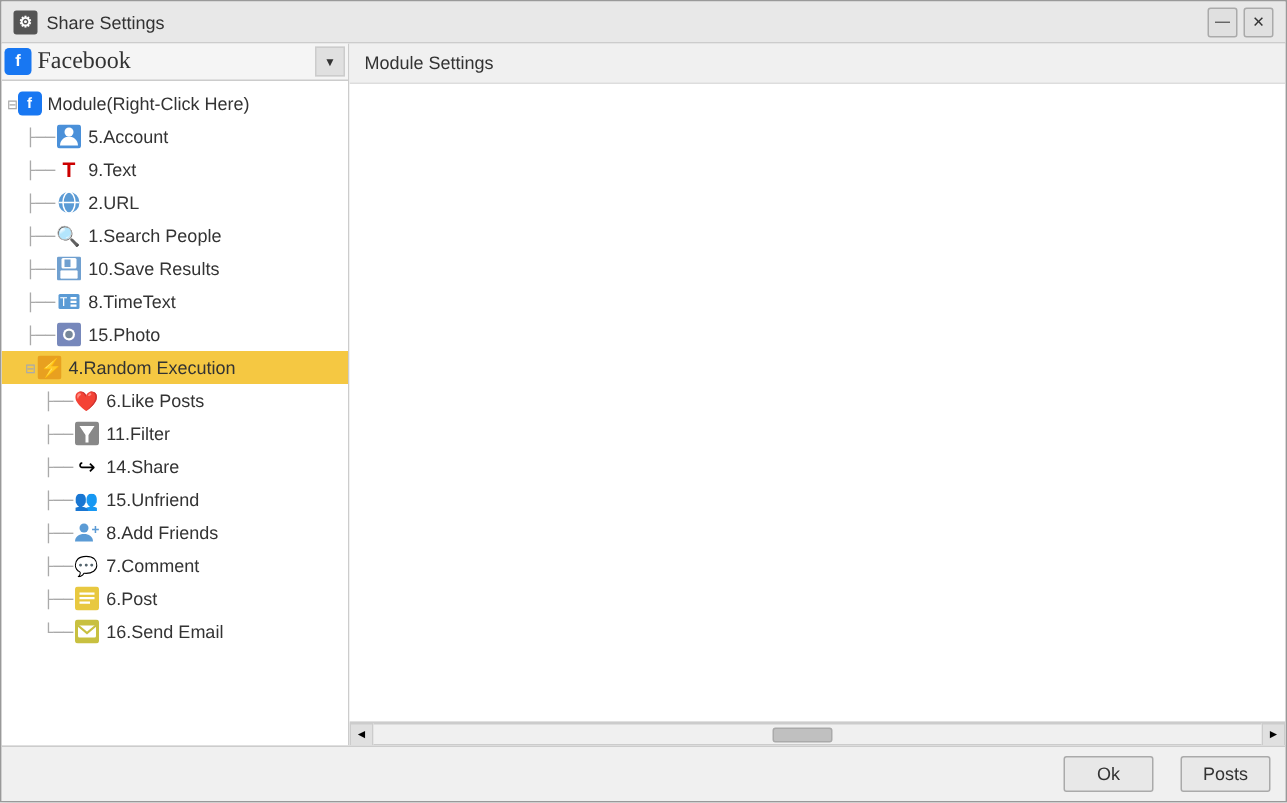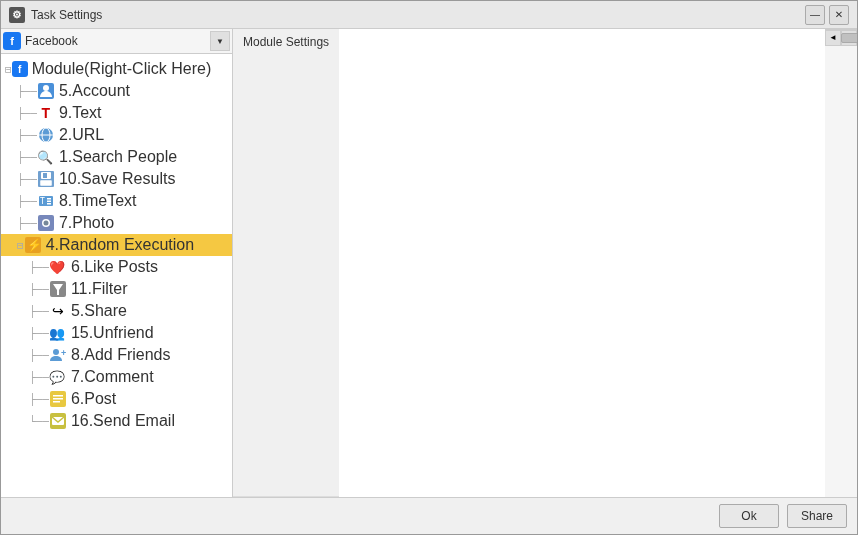--- a/index.html
+++ b/index.html
@@ -120,24 +120,25 @@
       font-size: 11px;
       font-weight: bold;
       margin-right: 4px;
       flex-shrink: 0;
     }
 
     .dropdown-select {
       flex: 1;
       border: none;
       background: transparent;
-      font-size: 12px;
+      font-size: 16px;
       color: #333;
       outline: none;
       cursor: pointer;
+      font-family: Liberation Serif, serif;
     }
 
     .dropdown-arrow {
       width: 20px;
       height: 20px;
       background: #e0e0e0;
       border: 1px solid #ccc;
       display: flex;
       align-items: center;
       justify-content: center;
@@ -172,32 +173,32 @@
       height: 18px;
       margin-right: 4px;
       flex-shrink: 0;
       display: flex;
       align-items: center;
       justify-content: center;
       font-size: 13px;
     }
 
     .item-label {
-      font-size: 16px;
+      font-size: 12px;
       color: #333;
     }
 
     .tree-item.selected .item-label {
       color: #333;
     }
 
     .right-panel {
       flex: 1;
       display: flex;
-      flex-direction: row;
+      flex-direction: column;
       background: #f5f5f5;
       overflow: hidden;
     }
 
     .module-settings-header {
       padding: 6px 10px;
       font-size: 12px;
       color: #333;
       background: #f0f0f0;
       border-bottom: 1px solid #ddd;
@@ -261,21 +262,21 @@
       justify-content: center;
       font-size: 8px;
       cursor: pointer;
       flex-shrink: 0;
     }
 
     .footer-bar {
       padding: 6px 10px;
       display: flex;
       justify-content: flex-end;
-      gap: 8px;
+      gap: 18px;
       background: #f0f0f0;
       border-top: 1px solid #ccc;
     }
 
     .footer-btn {
       min-width: 60px;
       padding: 4px 12px;
       font-size: 12px;
       border: 1px solid #aaa;
       background: #e8e8e8;
@@ -308,21 +309,21 @@
     }
   </style>
 </head>
 <body>
 
 <div class="window">
 
   <div class="title-bar">
     <div class="title-bar-left">
       <div class="title-bar-icon">⚙</div>
-      <span class="title-bar-title">Task Settings</span>
+      <span class="title-bar-title">Share Settings</span>
     </div>
     <div class="title-bar-controls">
       <div class="title-btn">—</div>
       <div class="title-btn">✕</div>
     </div>
   </div>
 
   <div class="window-body">
     <div class="main-area">
 
@@ -407,21 +408,21 @@
 
           <div class="tree-item">
             <span class="connector" style="margin-left:12px;">├── </span>
             <div class="item-icon">
               <svg width="16" height="16" viewBox="0 0 16 16">
                 <rect width="16" height="16" rx="2" fill="#78b"></rect>
                 <circle cx="8" cy="8" r="4" fill="white"></circle>
                 <circle cx="8" cy="8" r="2.5" fill="#789"></circle>
               </svg>
             </div>
-            <span class="item-label">7.Photo</span>
+            <span class="item-label">15.Photo</span>
           </div>
 
           <div class="tree-item selected">
             <span class="connector" style="margin-left:12px;">⊟ </span>
             <div class="item-icon">
               <svg width="16" height="16" viewBox="0 0 16 16">
                 <rect width="16" height="16" rx="2" fill="#e8a020"></rect>
                 <text x="2" y="12" font-size="12" fill="white">⚡</text>
               </svg>
             </div>
@@ -441,21 +442,21 @@
                 <rect width="16" height="16" rx="2" fill="#888"></rect>
                 <polygon points="3,3 13,3 9,9 9,14 7,14 7,9" fill="white"></polygon>
               </svg>
             </div>
             <span class="item-label">11.Filter</span>
           </div>
 
           <div class="tree-item">
             <span class="connector" style="margin-left:24px;">├── </span>
             <div class="item-icon" style="font-size:14px;">↪</div>
-            <span class="item-label">5.Share</span>
+            <span class="item-label">14.Share</span>
           </div>
 
           <div class="tree-item">
             <span class="connector" style="margin-left:24px;">├── </span>
             <div class="item-icon">👥</div>
             <span class="item-label">15.Unfriend</span>
           </div>
 
           <div class="tree-item">
             <span class="connector" style="margin-left:24px;">├── </span>
@@ -513,16 +514,16 @@
             <div class="h-scroll-thumb"></div>
           </div>
           <div class="h-scroll-right">►</div>
         </div>
       </div>
 
     </div>
 
     <div class="footer-bar">
       <button class="footer-btn">Ok</button>
-      <button class="footer-btn">Share</button>
+      <button class="footer-btn">Posts</button>
     </div>
   </div>
 </div>
 
 </body></html>

